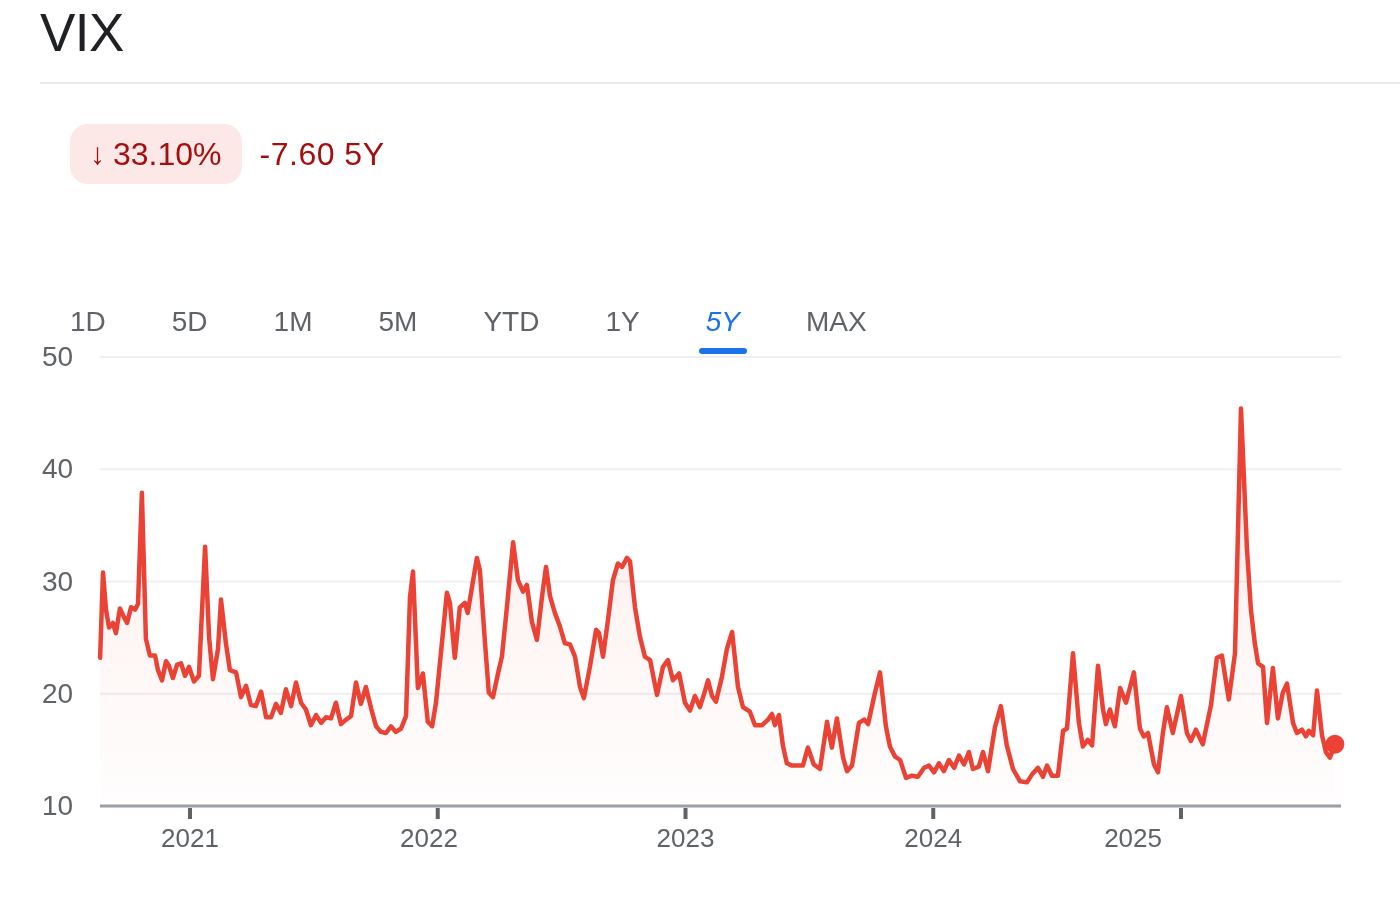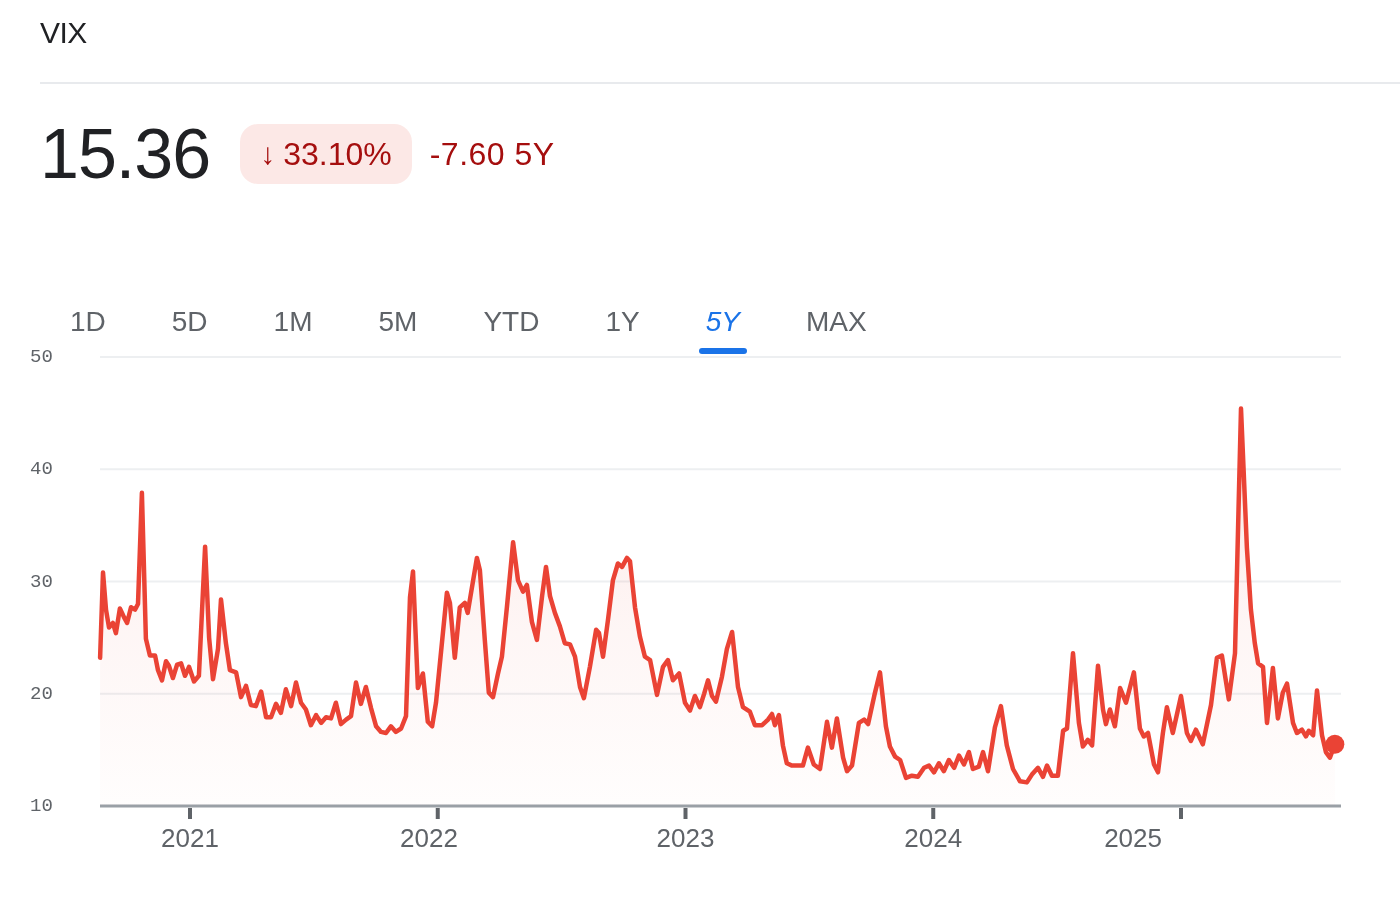--- a/index.html
+++ b/index.html
@@ -13,21 +13,21 @@
     --axis:#9aa0a6;
     --divider:#e8eaed;
   }
   html,body{margin:0;padding:0;background:#fff;}
   .page{
     position:relative;width:1400px;height:902px;background:#fff;overflow:hidden;
     font-family:"Liberation Sans","DejaVu Sans",sans-serif;
   }
   .symbol-title{
     position:absolute;top:8px;left:40px;
-    font-size:30px;line-height:50px;color:var(--text-primary);letter-spacing:-0.5px;
+    font-size:53px;line-height:50px;color:var(--text-primary);letter-spacing:-0.5px;
   }
   .header-divider{
     position:absolute;top:82px;left:40px;right:0;height:2px;background:var(--divider);
   }
   .quote-row{
     position:absolute;top:122px;left:40px;height:64px;
     display:flex;align-items:center;
   }
   .price{
     font-size:70px;line-height:64px;color:var(--text-primary);letter-spacing:-1px;
@@ -55,38 +55,37 @@
     padding:2px 0 16px 0;cursor:pointer;
   }
   .tab.active{color:var(--blue);font-weight:500;font-style:italic;}
   .tab.active::after{
     content:"";position:absolute;left:50%;transform:translateX(-50%);
     bottom:0;width:48px;height:6px;border-radius:3px;background:var(--blue);
   }
   .chart{position:absolute;left:0;top:0;width:1400px;height:902px;}
   .chart svg{position:absolute;left:0;top:0;}
   .y-label{
-    position:absolute;width:55px;left:30px;text-align:left;
-    font-size:19px;line-height:30px;color:var(--text-secondary);font-family:Liberation Mono, monospace;
+    position:absolute;width:55px;left:30px;text-align:center;
+    font-size:28px;line-height:30px;color:var(--text-secondary);
   }
   .x-label{
     position:absolute;width:90px;text-align:center;top:822px;
     font-size:26px;line-height:32px;color:var(--text-secondary);
   }
 </style>
 </head>
 <body>
 
 <div class="page">
 
   <div class="symbol-title">VIX</div>
   <div class="header-divider"></div>
 
   <div class="quote-row">
-    <span class="price">15.36</span>
     <span class="change-badge">
       <span class="arrow">↓</span>
       <span>33.10%</span>
     </span>
     <span class="change-abs">-7.60 5Y</span>
   </div>
 
 
   <div class="tab-bar" id="tabBar">
       <div class="tab">1D</div>

